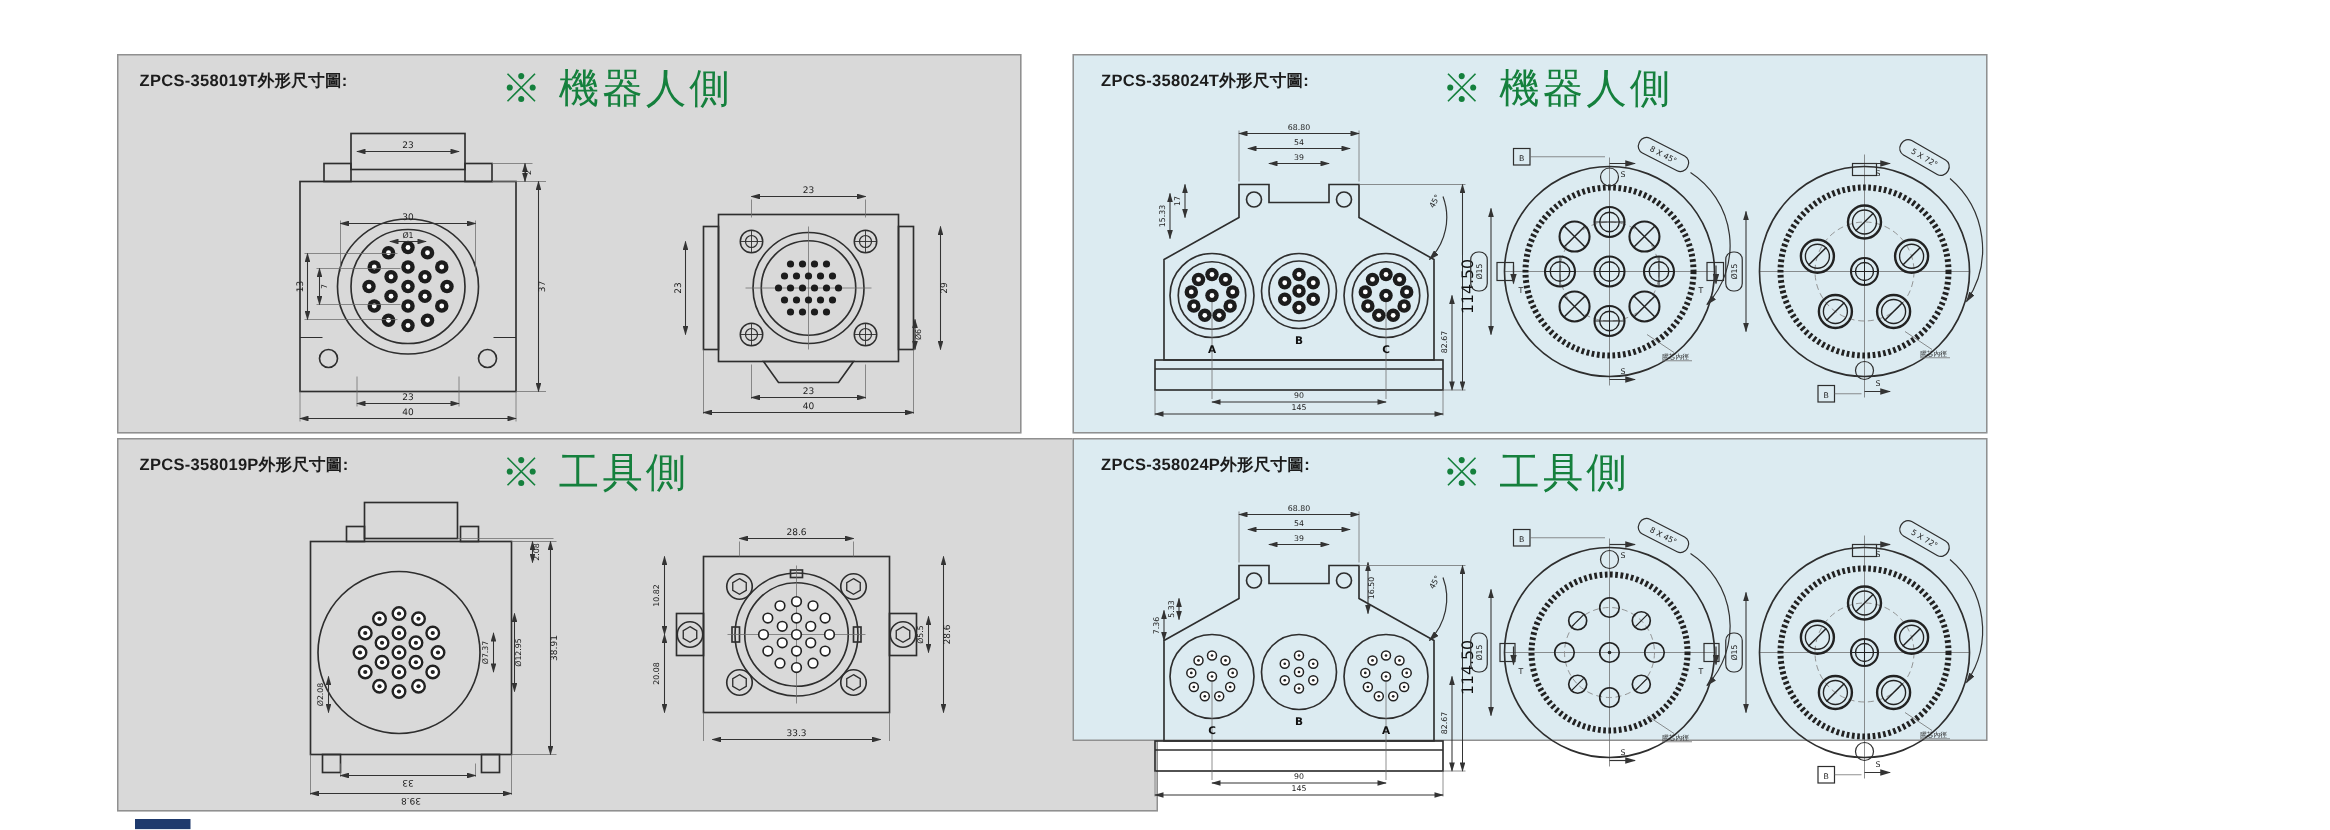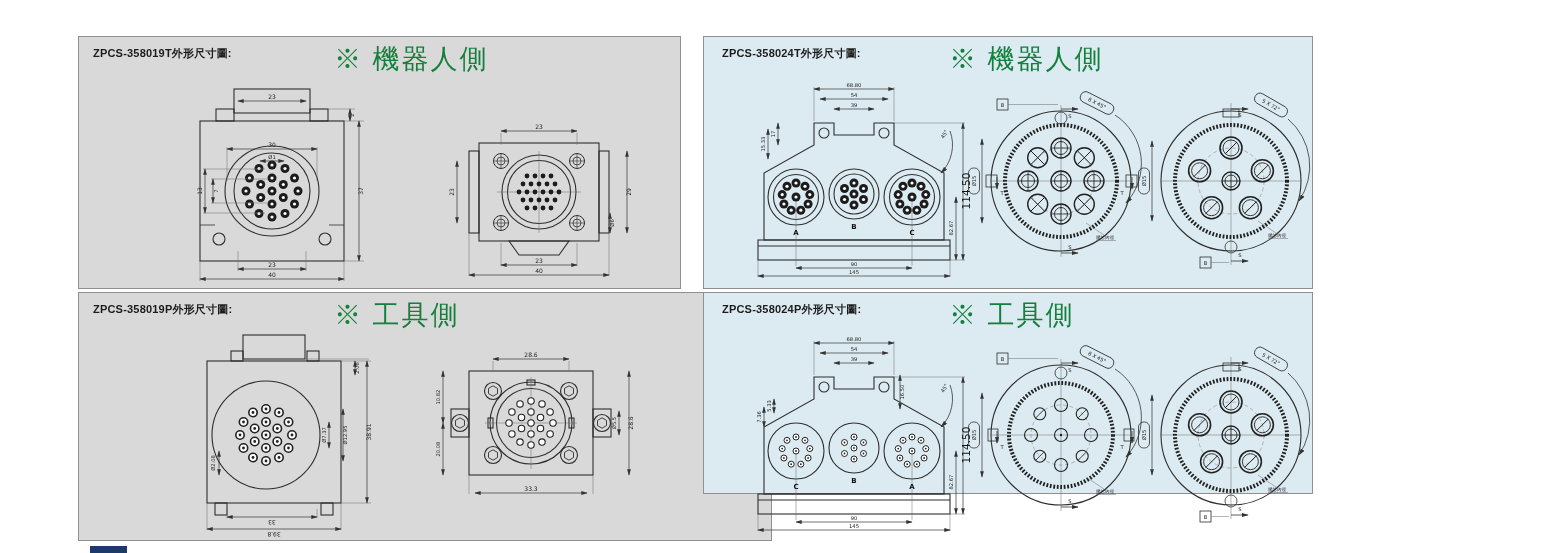--- a/index.html
+++ b/index.html
@@ -1,20 +1,20 @@
 <!DOCTYPE html>
 <html><head>
 <meta charset="utf-8">
 <style>
   html,body{margin:0;padding:0;background:#fff;}
   .page{position:relative;width:1553px;height:553px;background:#fff;overflow:hidden;
         font-family:"Liberation Sans",sans-serif;}
   .sec{position:absolute;border:1px solid #909090;box-sizing:border-box;}
   .sec.gray{background:#d9d9d9;}
-  .sec.blue{background:#dcebf1;}
+  .sec.blue{background:#dcebf1;margin-left:12px;}
   .sec-label{position:absolute;top:9px;font:600 11px "Liberation Sans",sans-serif;color:#1c1c1c;letter-spacing:.2px;}
   .sec-title{position:absolute;top:4px;font:27px "Liberation Sans",sans-serif;color:#15803d;letter-spacing:2px;}
   .drw{position:absolute;}
   .ol{stroke:#2e2e2e;stroke-width:1.1;fill:none;}
   .ol2{stroke:#2e2e2e;stroke-width:.8;fill:none;}
   .band{stroke:#222;stroke-width:4;stroke-dasharray:1.8 1.7;fill:none;}
   .pc{stroke:#8a8a8a;stroke-width:.6;stroke-dasharray:4 2.5;fill:none;}
   .dl{stroke:#333;stroke-width:.7;marker-start:url(#ma);marker-end:url(#ma);}
   .ld{stroke:#333;stroke-width:.8;fill:none;marker-end:url(#ma);}
   .le{stroke:#6b6b6b;stroke-width:.5;fill:none;}

